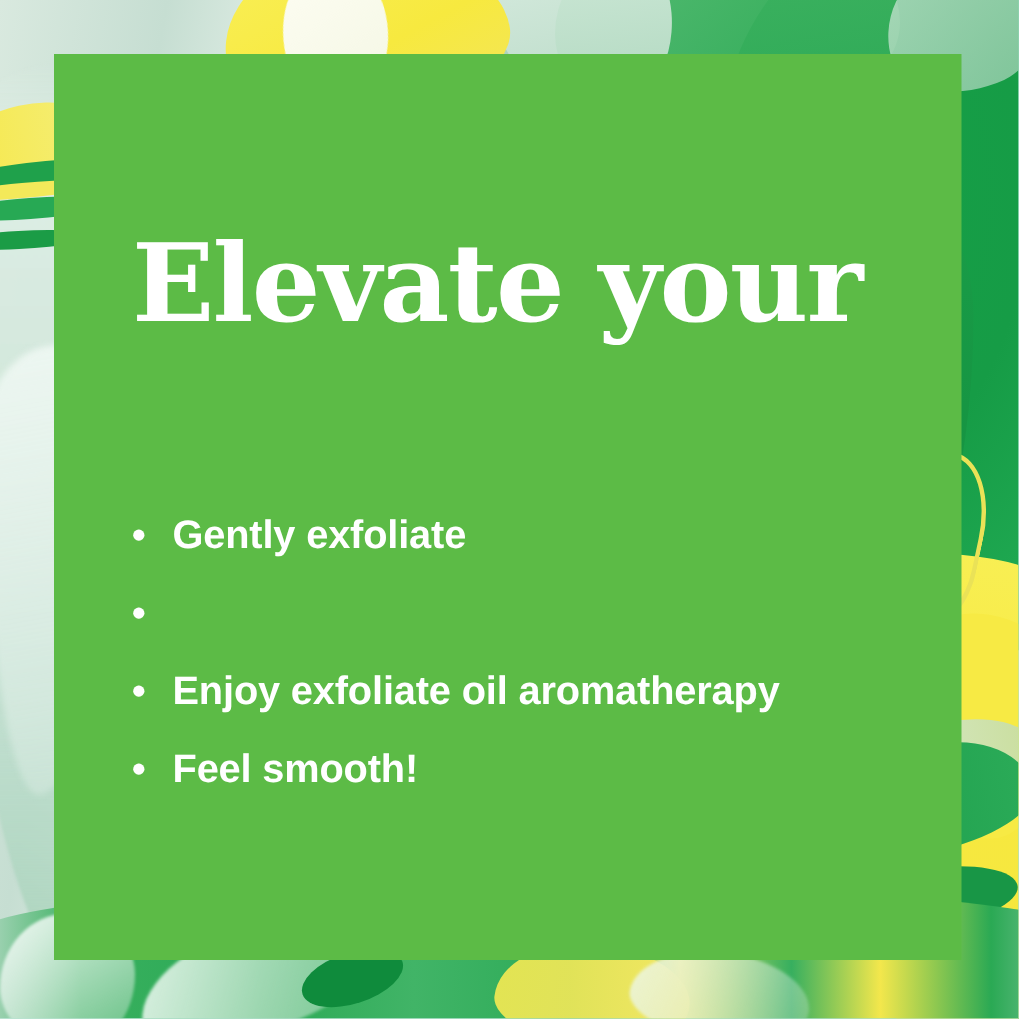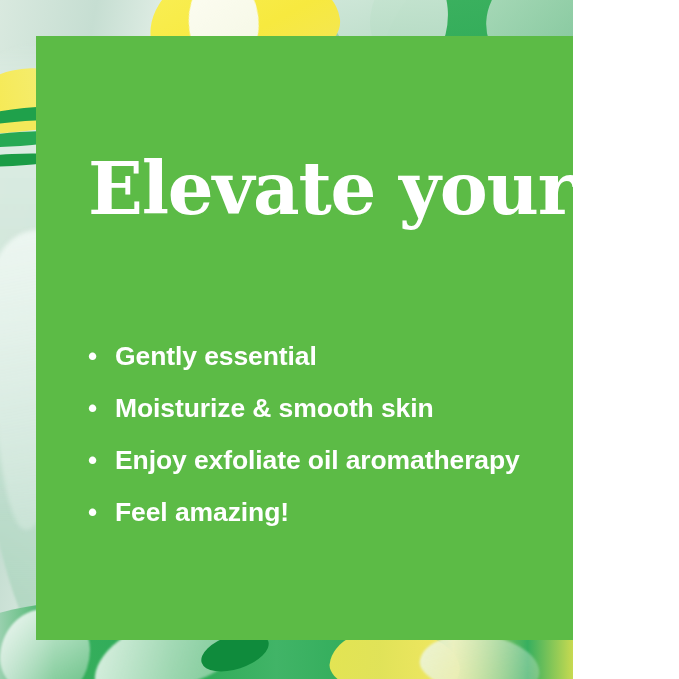--- a/index.html
+++ b/index.html
@@ -7,21 +7,21 @@
     margin: 0;
     padding: 0;
     background: #ffffff;
   }
   body {
     font-family: "Liberation Sans", sans-serif;
   }
 
   .canvas {
     position: relative;
-    width: 573px;
+    width: 679px;
     height: 679px;
     overflow: hidden;
     background: #7dd3fc;
   }
 
   
   .bg {
     position: absolute;
     inset: 0;
     overflow: hidden;
@@ -342,30 +342,29 @@
 
   <div class="card">
 
     <h1 class="headline">
       <span class="hl-line">Elevate your</span>
     </h1>
 
     <ul class="benefits">
       <li class="benefit-item">
         <span class="benefit-bullet">•</span>
-        <span class="benefit-label">Gently essential</span>
+        <span class="benefit-label">Gently exfoliate</span>
       </li>
       <li class="benefit-item">
         <span class="benefit-bullet">•</span>
-        <span class="benefit-label">Moisturize &amp; smooth skin</span>
       </li>
       <li class="benefit-item">
         <span class="benefit-bullet">•</span>
         <span class="benefit-label">Enjoy exfoliate oil aromatherapy</span>
       </li>
       <li class="benefit-item">
         <span class="benefit-bullet">•</span>
-        <span class="benefit-label">Feel amazing!</span>
+        <span class="benefit-label">Feel smooth!</span>
       </li>
     </ul>
 
   </div>
 </div>
 
 </body></html>

